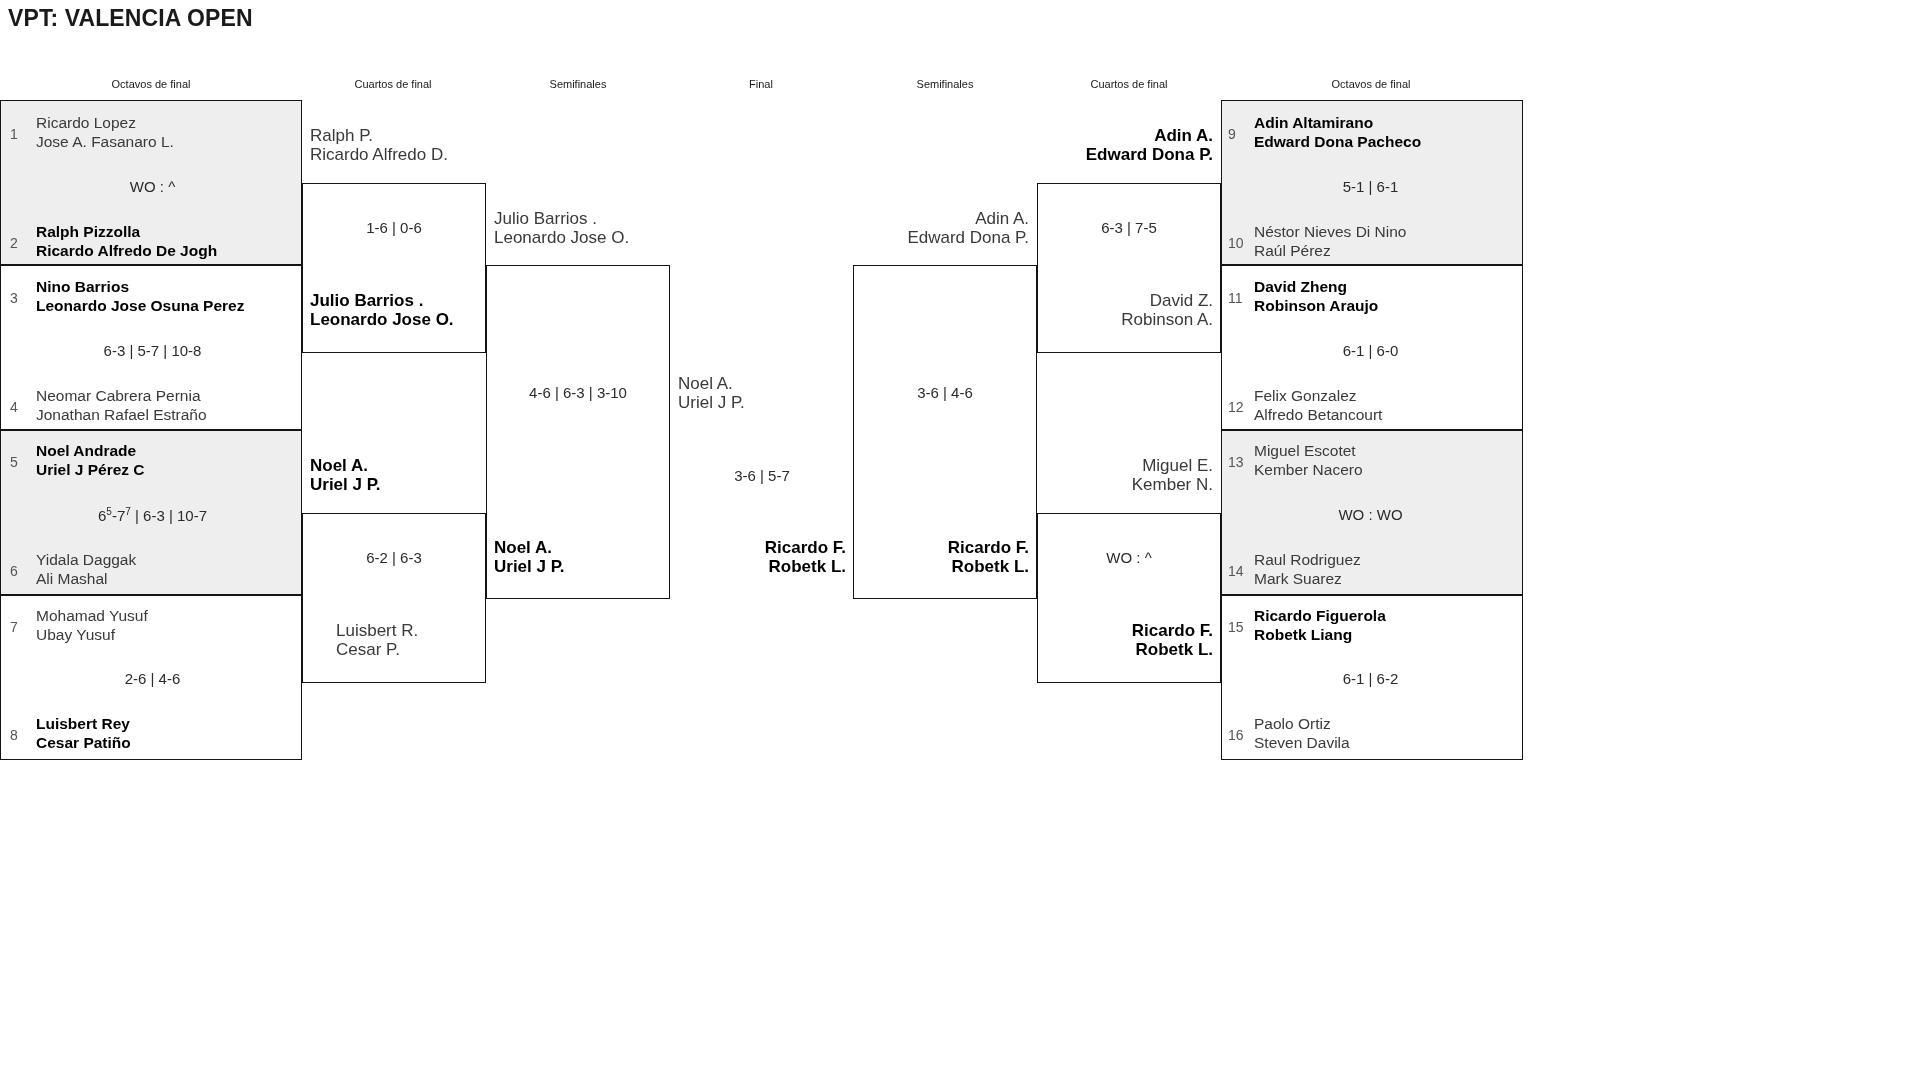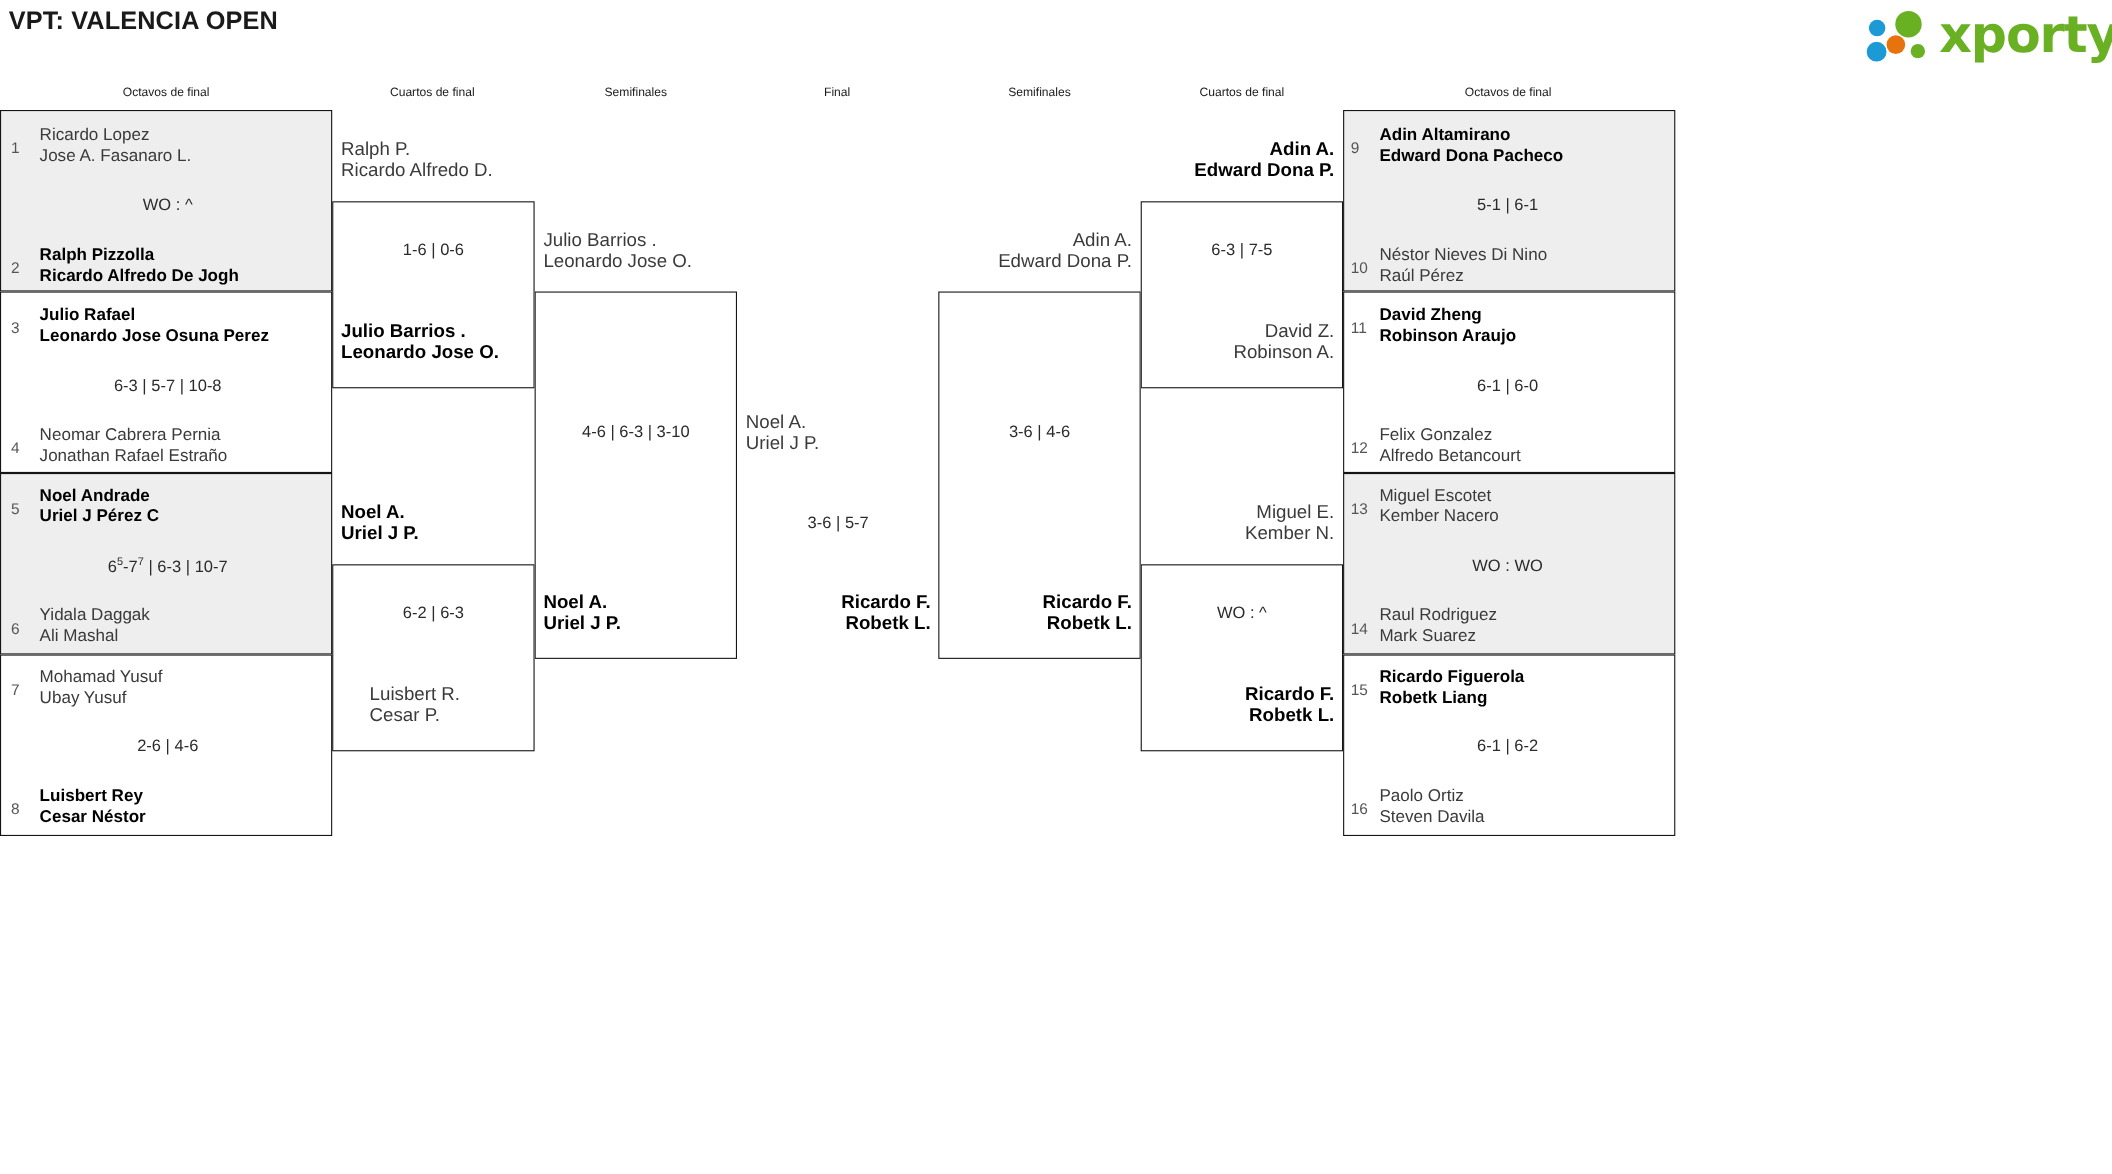--- a/index.html
+++ b/index.html
@@ -53,30 +53,20 @@
   .adv.L { text-align: left; }
   .adv.R { text-align: right; }
 </style>
 </head>
 <body>
 
 <div id="root">
 
   <div class="hdr-title">VPT: VALENCIA OPEN</div>
 
-  <div class="logo">
-    <div class="dots">
-      <span class="dot" style="left:26px;  top:0px;  width:24px; height:24px; background:#6ab023;"></span>
-      <span class="dot" style="left:2px;   top:8px;  width:15px; height:15px; background:#1b9ad6;"></span>
-      <span class="dot" style="left:18px;  top:22px; width:17px; height:17px; background:#e8720c;"></span>
-      <span class="dot" style="left:0px;   top:28px; width:18px; height:18px; background:#1b9ad6;"></span>
-      <span class="dot" style="left:40px;  top:30px; width:13px; height:13px; background:#6ab023;"></span>
-    </div>
-    <div class="wm">xporty</div>
-  </div>
 
   <div class="caption" style="left:31px;   top:78px; width:240px;">Octavos de final</div>
   <div class="caption" style="left:273px;  top:78px; width:240px;">Cuartos de final</div>
   <div class="caption" style="left:458px;  top:78px; width:240px;">Semifinales</div>
   <div class="caption" style="left:641px;  top:78px; width:240px;">Final</div>
   <div class="caption" style="left:825px;  top:78px; width:240px;">Semifinales</div>
   <div class="caption" style="left:1009px; top:78px; width:240px;">Cuartos de final</div>
   <div class="caption" style="left:1251px; top:78px; width:240px;">Octavos de final</div>
 
   <div class="box shade" style="left:0px;  top:100px; width:302px; height:165px;"></div>
@@ -96,21 +86,21 @@
     <span class="seed" style="top:12px;">2</span>
     <div class="names">
       <div class="nm">Ralph Pizzolla</div>
       <div class="nm">Ricardo Alfredo De Jogh</div>
     </div>
   </div>
 
   <div class="slot L win" style="left:10px; top:277px; width:285px;">
     <span class="seed" style="top:12px;">3</span>
     <div class="names">
-      <div class="nm">Julio Rafael</div>
+      <div class="nm">Nino Barrios</div>
       <div class="nm">Leonardo Jose Osuna Perez</div>
     </div>
   </div>
   <div class="score" style="left:10px; top:342px; width:285px;">6-3 | 5-7 | 10-8</div>
   <div class="slot L lose" style="left:10px; top:386px; width:285px;">
     <span class="seed" style="top:12px;">4</span>
     <div class="names">
       <div class="nm">Neomar Cabrera Pernia</div>
       <div class="nm">Jonathan Rafael Estraño</div>
     </div>
@@ -137,21 +127,21 @@
     <div class="names">
       <div class="nm">Mohamad Yusuf</div>
       <div class="nm">Ubay Yusuf</div>
     </div>
   </div>
   <div class="score" style="left:10px; top:670px; width:285px;">2-6 | 4-6</div>
   <div class="slot L win" style="left:10px; top:714px; width:285px;">
     <span class="seed" style="top:12px;">8</span>
     <div class="names">
       <div class="nm">Luisbert Rey</div>
-      <div class="nm">Cesar Néstor</div>
+      <div class="nm">Cesar Patiño</div>
     </div>
   </div>
 
   <div class="box plain" style="left:302px; top:183px; width:184px; height:170px;"></div>
   <div class="box plain" style="left:302px; top:513px; width:184px; height:170px;"></div>
 
   <div class="adv L lose" style="left:310px; top:126px;">
     <div>Ralph P.</div>
     <div>Ricardo Alfredo D.</div>
   </div>

